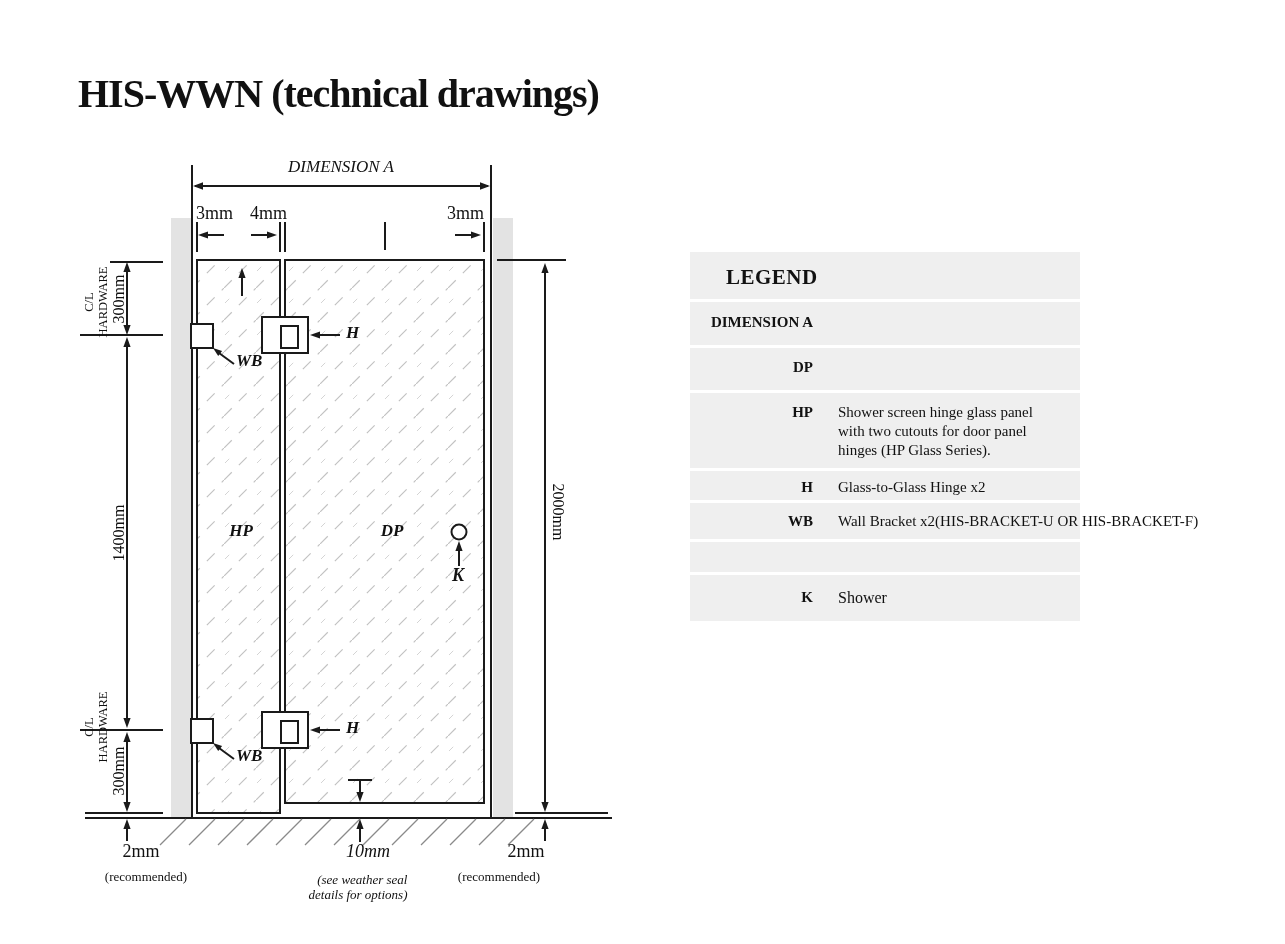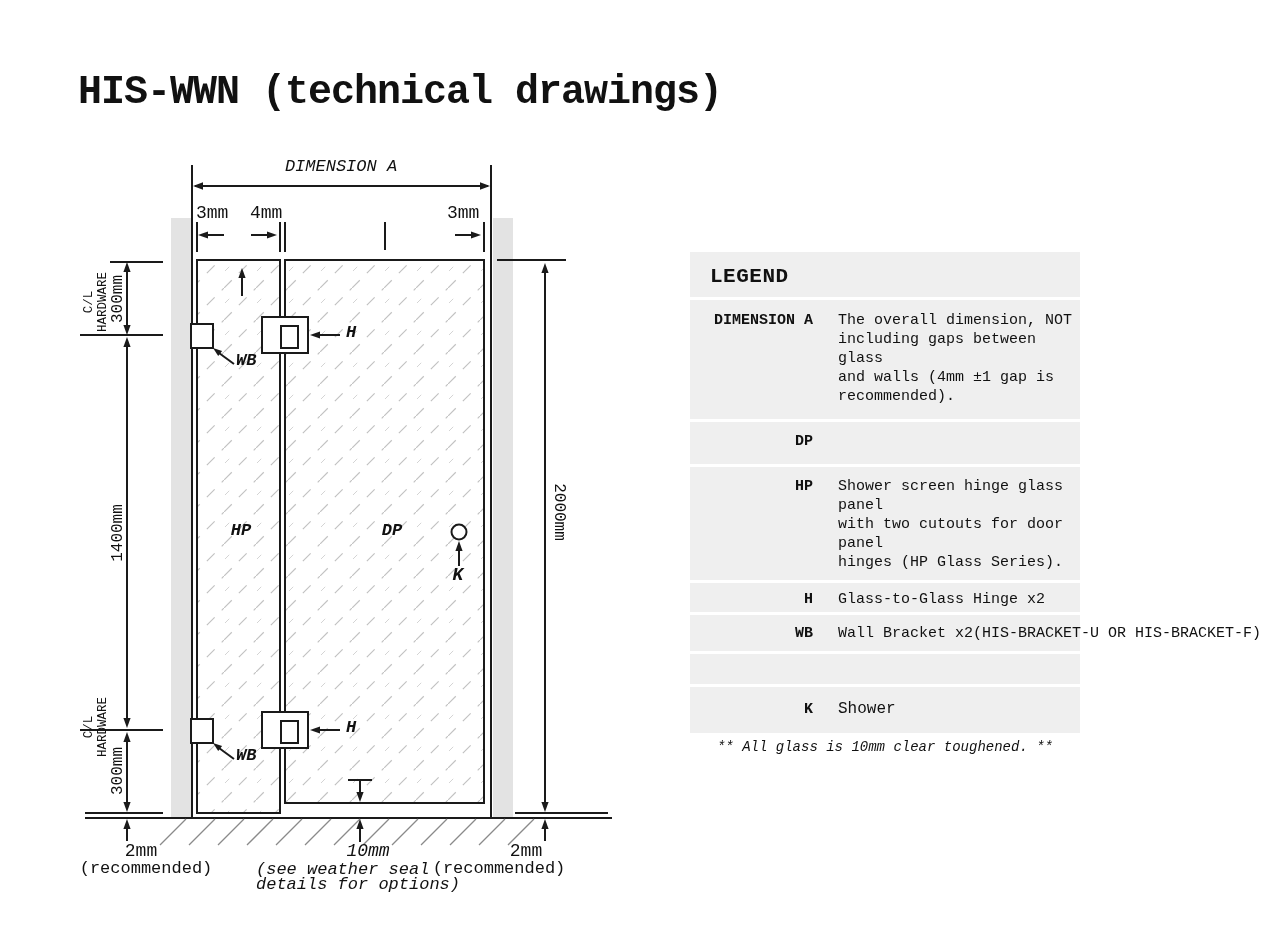--- a/index.html
+++ b/index.html
@@ -1,33 +1,33 @@
 <!DOCTYPE html>
 <html><head>
 <meta charset="utf-8">
 <style>
   html,body{margin:0;padding:0;background:#fff;}
   #canvas{position:relative;width:1285px;height:944px;background:#ffffff;overflow:hidden;
-          font-family:Liberation Mono, monospace;color:#111;}
+          font-family:Liberation Serif, serif;color:#111;}
   svg{position:absolute;left:0;top:0;}
   .lbl{position:absolute;color:#111;white-space:nowrap;line-height:1.1;}
   .c{transform:translateX(-50%);}
   .v{transform:translate(-50%,-50%) rotate(-90deg);white-space:pre-line;text-align:center;}
   .v90{transform:translate(-50%,-50%) rotate(90deg);}
   .it{font-style:italic;}
   .bold{font-weight:bold;}
   .f18{font-size:18px;}
   .f17{font-size:17px;}
   .f16{font-size:16px;}
-  .f13{font-size:17px;}
+  .f13{font-size:13px;margin-top:10px;}
   .f12{font-size:12.5px;line-height:14px;}
   .title{position:absolute;left:78px;top:70px;font-size:40px;font-weight:bold;letter-spacing:-1px;}
   
   .legend{position:absolute;left:690px;top:252px;width:390px;background:#efefef;}
-  .lhead{padding:13px 4px 9px 20px;font-size:21px;font-weight:bold;letter-spacing:0.5px;}
+  .lhead{padding:13px 4px 9px 20px;font-size:21px;font-weight:bold;letter-spacing:0.5px;margin-left:16px;}
   .lrow{display:flex;border-top:3px solid #ffffff;align-items:flex-start;}
   .lterm{width:123px;text-align:right;font-weight:bold;font-size:15px;flex:none;line-height:19px;}
   .ldesc{margin-left:25px;font-size:15px;line-height:19px;white-space:pre-line;width:242px;flex:none;}
   .nowrap{white-space:nowrap;width:auto;overflow:visible;}
   .r-a{padding:11px 0 13px;}
   .r-dp{padding:10px 0 13px;}
   .r-hp{padding:10px 0 8px;}
   .r-h{padding:7px 0 3px;}
   .r-wb{padding:9px 0 8px;}
   .r-empty{height:30px;}
@@ -200,31 +200,27 @@
   <div class="lbl it bold f17" style="left:346px;top:324px;">H</div>
   <div class="lbl it bold f17" style="left:346px;top:719px;">H</div>
   <div class="lbl it bold f17" style="left:236px;top:352px;">WB</div>
   <div class="lbl it bold f17" style="left:236px;top:747px;">WB</div>
 
   <div class="lbl f18 c" style="left:141px;top:842px;">2mm</div>
   <div class="lbl f13 c" style="left:146px;top:860px;">(recommended)</div>
   <div class="lbl f18 c" style="left:526px;top:842px;">2mm</div>
   <div class="lbl f13 c" style="left:499px;top:860px;">(recommended)</div>
   <div class="lbl it f18 c" style="left:368px;top:842px;">10mm</div>
-  <div class="lbl it f13 c" style="left:358px;top:862px;white-space:pre-line;text-align:left;line-height:15px;">(see weather seal
+  <div class="lbl it f13 c" style="left:358px;top:862px;white-space:pre-line;text-align:right;line-height:15px;">(see weather seal
 details for options)</div>
 
   <div class="legend">
     <div class="lhead">LEGEND</div>
     <div class="lrow r-a">
       <div class="lterm">DIMENSION A</div>
-      <div class="ldesc">The overall dimension, NOT
-including gaps between glass
-and walls (4mm ±1 gap is
-recommended).</div>
     </div>
     <div class="lrow r-dp">
       <div class="lterm">DP</div>
     </div>
     <div class="lrow r-hp">
       <div class="lterm">HP</div>
       <div class="ldesc">Shower screen hinge glass panel
 with two cutouts for door panel
 hinges (HP Glass Series).</div>
     </div>
@@ -238,15 +234,14 @@
     </div>
     <div class="lrow r-empty">
       <div class="lterm"></div>
       <div class="ldesc"></div>
     </div>
     <div class="lrow r-k">
       <div class="lterm">K</div>
       <div class="ldesc">Shower</div>
     </div>
   </div>
-  <div class="footnote">** All glass is 10mm clear toughened. **</div>
 
 </div>
 
 </body></html>

